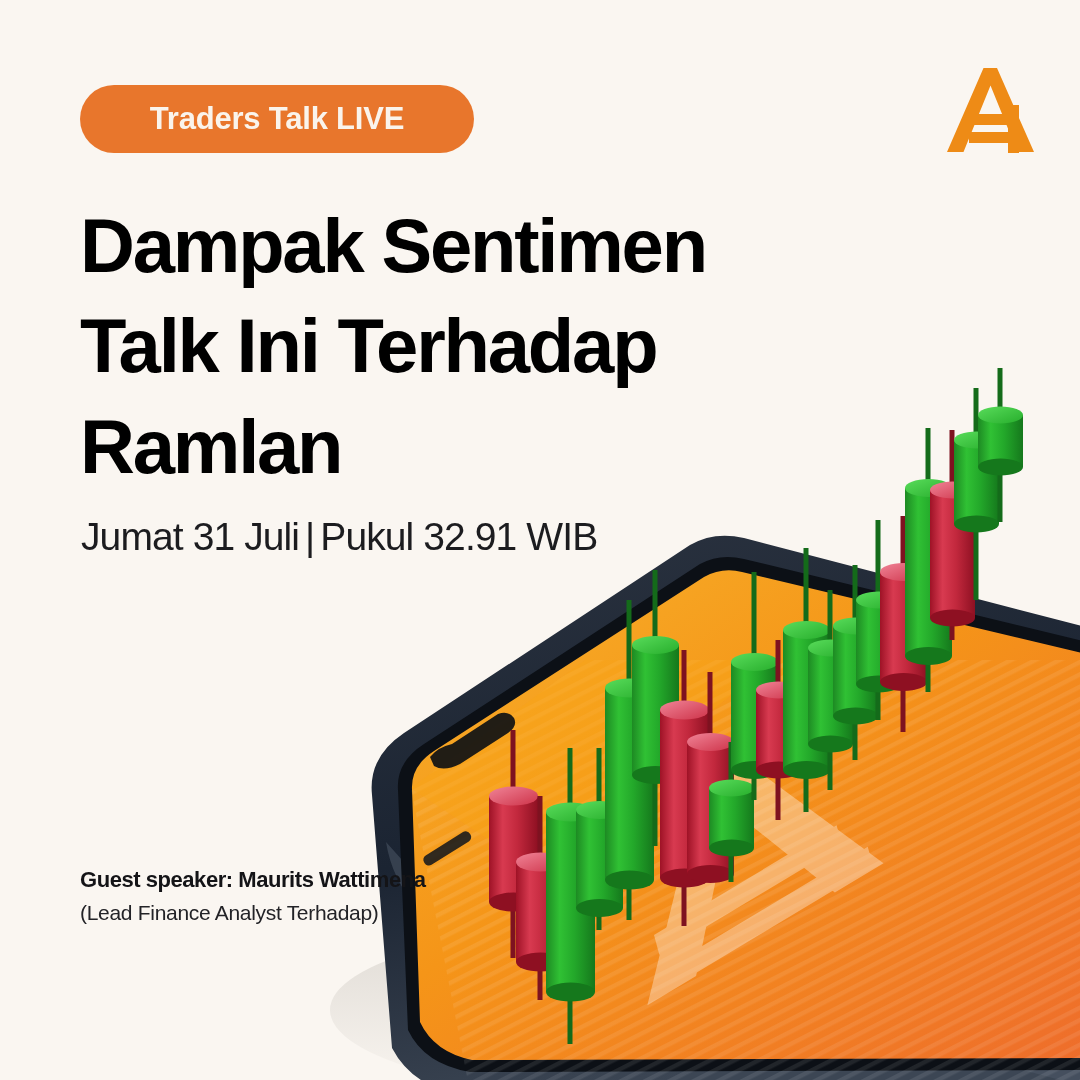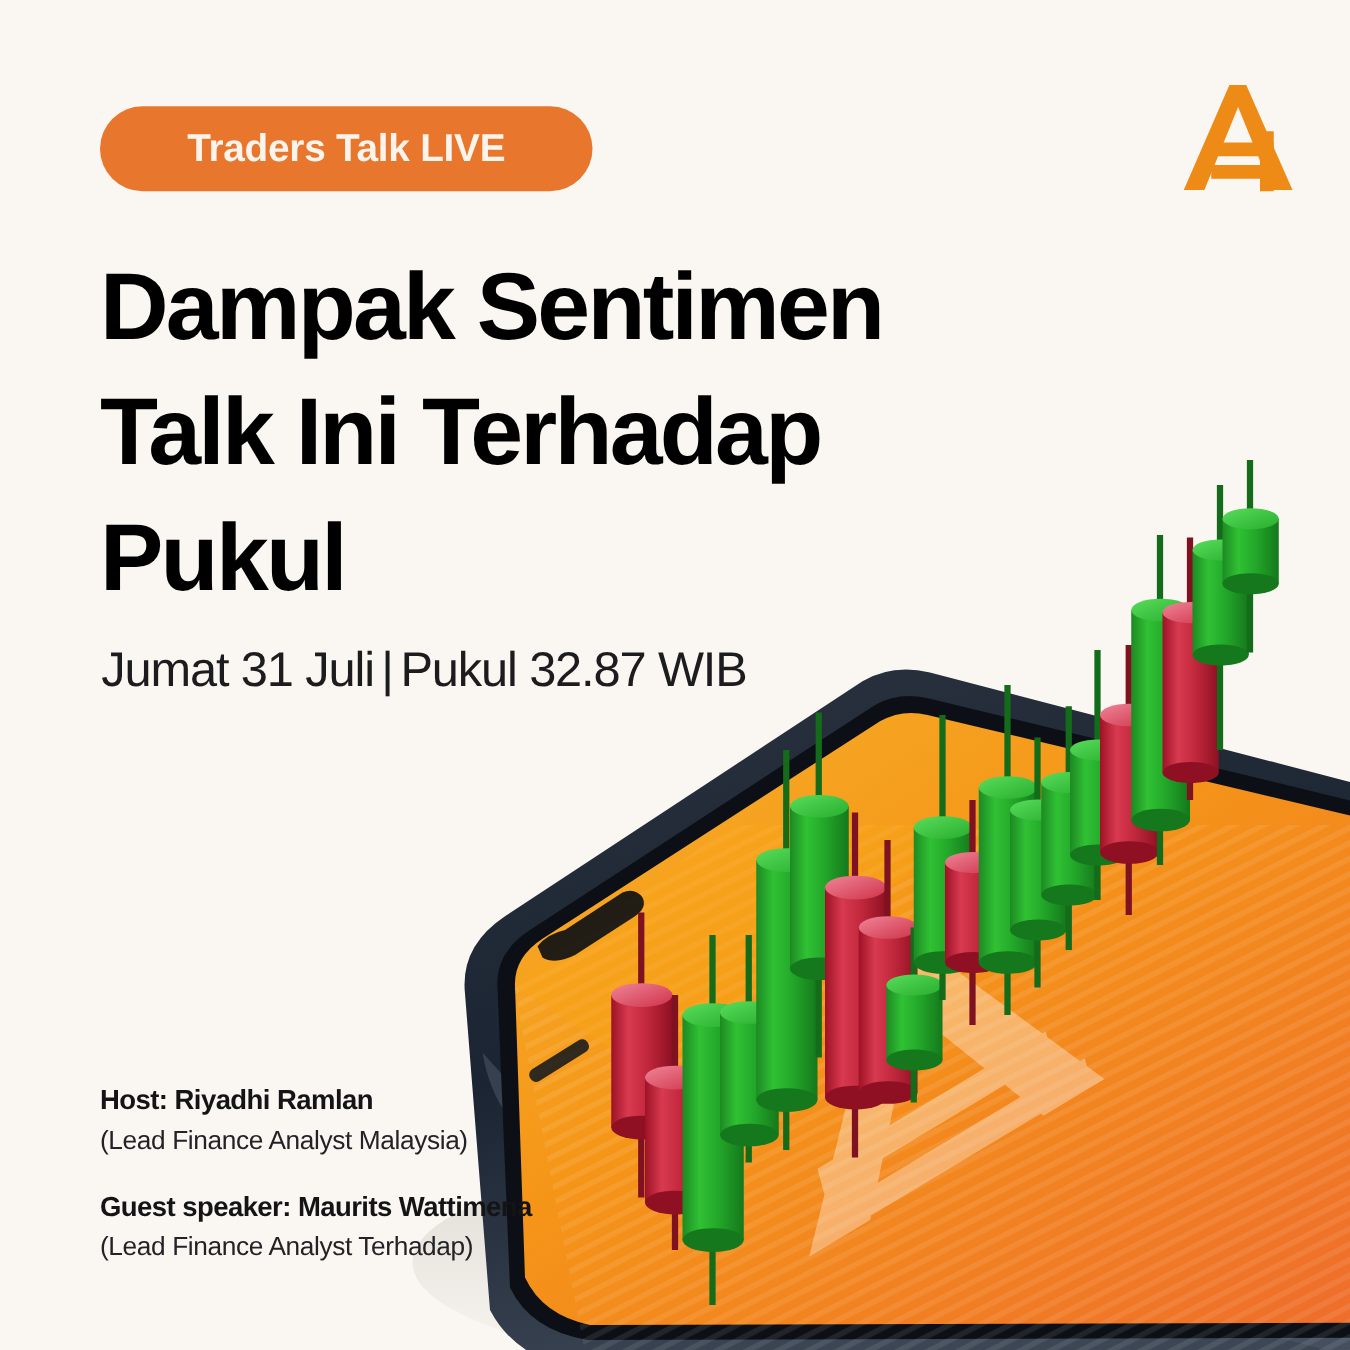--- a/index.html
+++ b/index.html
@@ -322,29 +322,25 @@
     </svg>
   </div>
 
   <div class="badge">
     <span class="badge-label">Traders Talk LIVE</span>
   </div>
 
   <h1 class="headline">
     <span class="ln">Dampak Sentimen</span>
     <span class="ln">Talk Ini Terhadap</span>
-    <span class="ln">Pukul</span>
+    <span class="ln">Ramlan</span>
   </h1>
 
-  <div class="dateline"><span>Jumat 31 Juli</span><span class="sep">|</span><span>Pukul 32.87 WIB</span></div>
+  <div class="dateline"><span>Jumat 31 Juli</span><span class="sep">|</span><span>Pukul 32.91 WIB</span></div>
 
   <div class="credits">
-    <div class="cred-block">
-      <div class="cred-name">Host: Riyadhi Ramlan</div>
-      <div class="cred-role">(Lead Finance Analyst Malaysia)</div>
-    </div>
     <div class="cred-block">
       <div class="cred-name">Guest speaker: Maurits Wattimena</div>
       <div class="cred-role">(Lead Finance Analyst Terhadap)</div>
     </div>
   </div>
 
 </div>
 
 </body></html>

